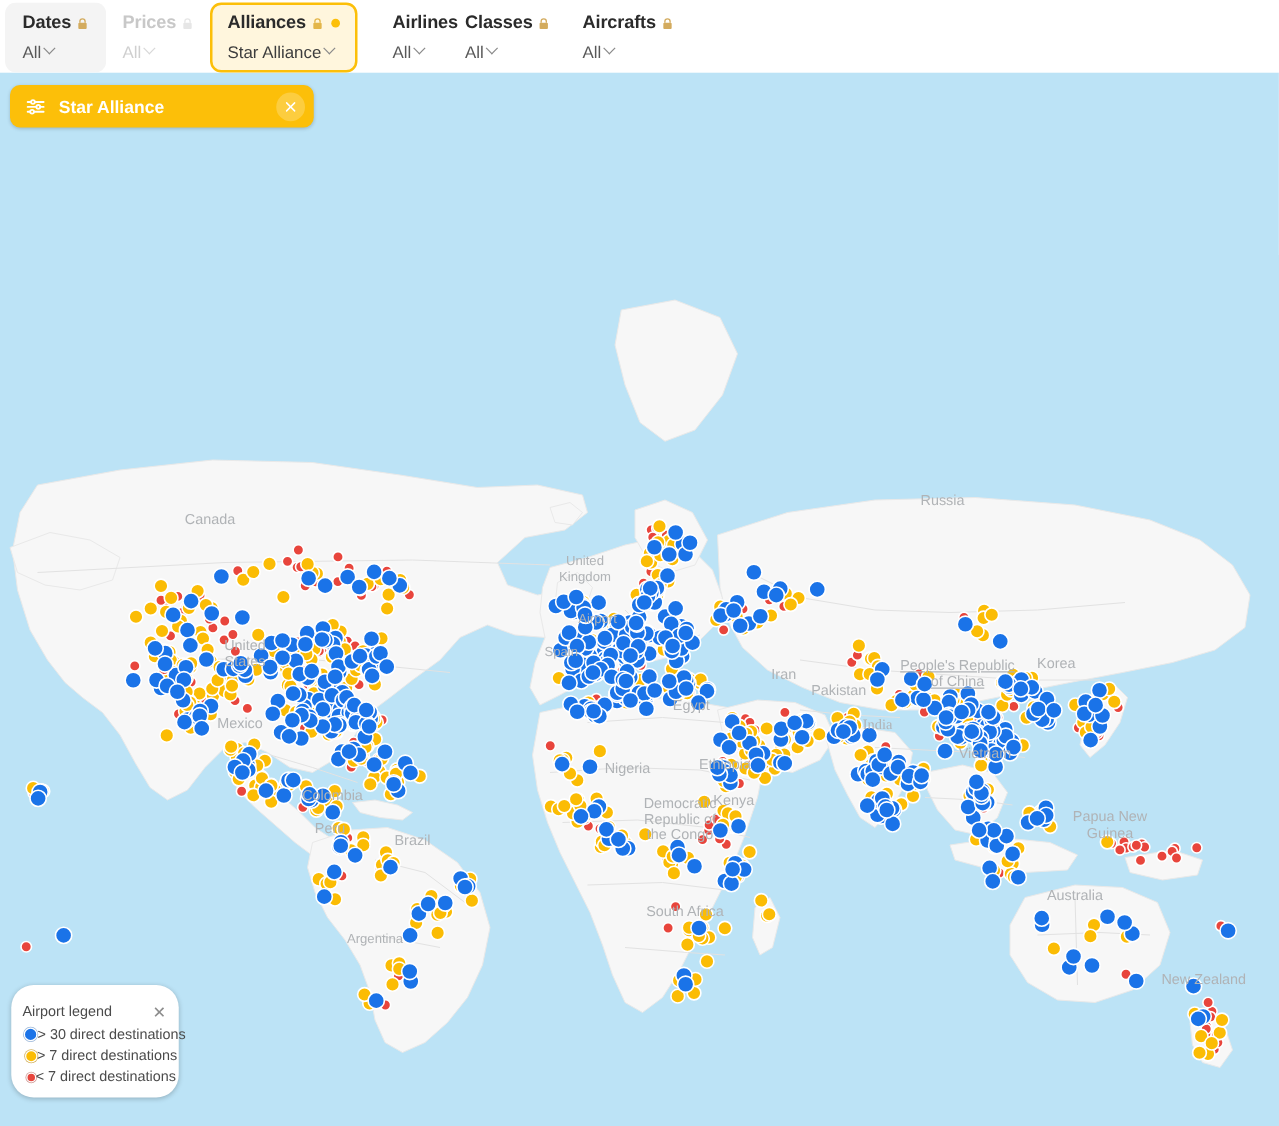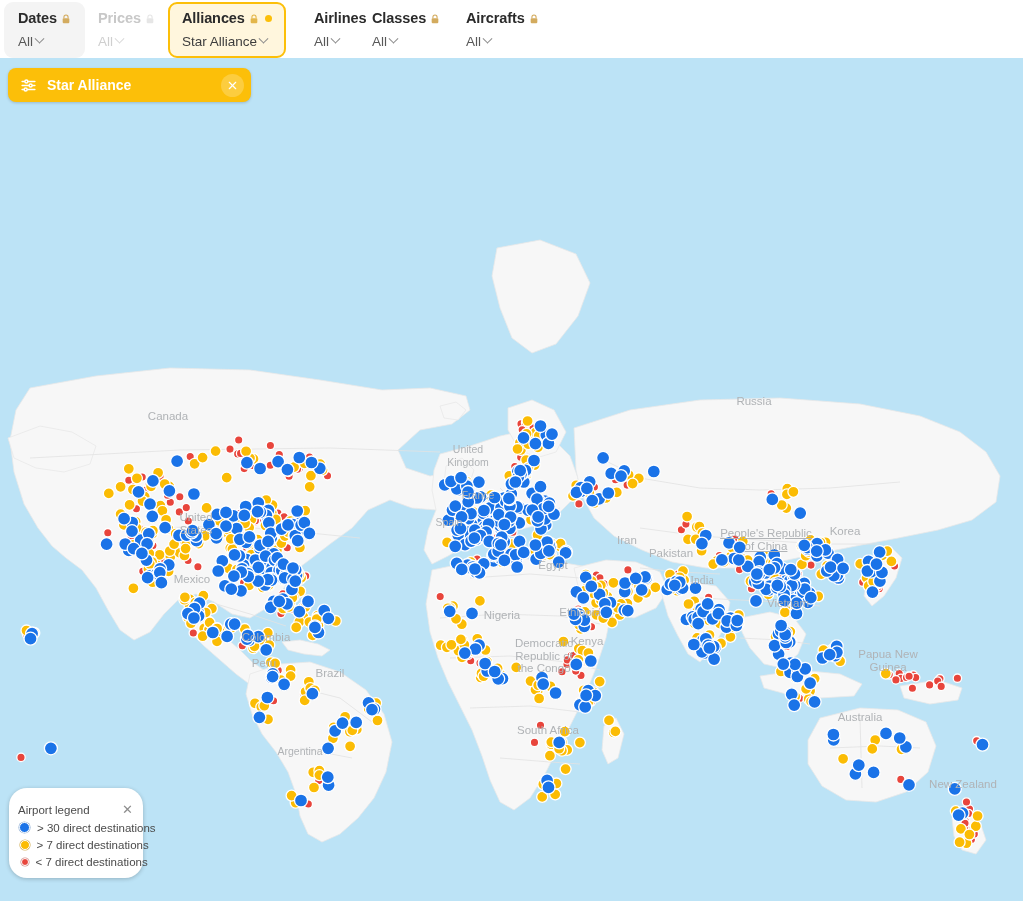--- a/index.html
+++ b/index.html
@@ -133,21 +133,21 @@
   .lg-head {
     display: flex; align-items: flex-start; justify-content: space-between;
     margin-bottom: 3px;
   }
   .lg-title { font-size: 11.5px; color: #4b4b4b; }
   .lg-close {
     font-size: 13px; color: #8d8d8d; line-height: 11px;
     cursor: pointer; padding: 0 1px;
   }
   .lg-item {
-    display: flex; align-items: center; gap: 7px;
+    display: flex; align-items: center; 
     height: 17px;
   }
   .lg-swatch { border-radius: 50%; flex: 0 0 auto; }
   .lg-swatch.c-blue   { width: 11px; height: 11px; background:#1a73e8; border:1.2px solid #fff; box-shadow:0 0 0 .6px #9cb7d8; margin-left:1px;}
   .lg-swatch.c-yellow { width: 10px; height: 10px; background:#fbbc04; border:1.2px solid #fff; box-shadow:0 0 0 .6px #d5b463; margin-left:1.5px;}
   .lg-swatch.c-red    { width: 8px;  height: 8px;  background:#e8453c; border:1.2px solid #fff; box-shadow:0 0 0 .6px #cf9792; margin-left:2.5px;}
   .lg-text { font-size: 11.5px; color: #4b4b4b; white-space: nowrap; }
 </style>
 </head>
 <body>
@@ -1819,21 +1819,21 @@
       <div class="country-label" style="left: 168px; top: 352px;">Canada</div>
       <div class="country-label" style="left: 196px; top: 453px;">United
 States</div>
       <div class="country-label" style="left: 192px; top: 515px;">Mexico</div>
       <div class="country-label" style="left: 266px; top: 573px;">Colombia</div>
       <div class="country-label" style="left: 264px; top: 599px;">Peru</div>
       <div class="country-label" style="left: 330px; top: 609px;">Brazil</div>
       <div class="country-label small" style="left: 300px; top: 687px;">Argentina</div>
       <div class="country-label small" style="left: 468px; top: 385px;">United
 Kingdom</div>
-      <div class="country-label small" style="left: 478px; top: 431px;">France</div>
+      <div class="country-label small" style="left: 478px; top: 431px;">Airport</div>
       <div class="country-label small" style="left: 449px; top: 458px;">Spain</div>
       <div class="country-label" style="left: 553px; top: 501px;">Egypt</div>
       <div class="country-label" style="left: 502px; top: 551px;">Nigeria</div>
       <div class="country-label" style="left: 580px; top: 548px;">Ethiopia</div>
       <div class="country-label" style="left: 587px; top: 577px;">Kenya</div>
       <div class="country-label" style="left: 544px; top: 579px;">Democratic
 Republic of
 the Congo</div>
       <div class="country-label" style="left: 548px; top: 666px;">South Africa</div>
       <div class="country-label" style="left: 754px; top: 337px;">Russia</div>

